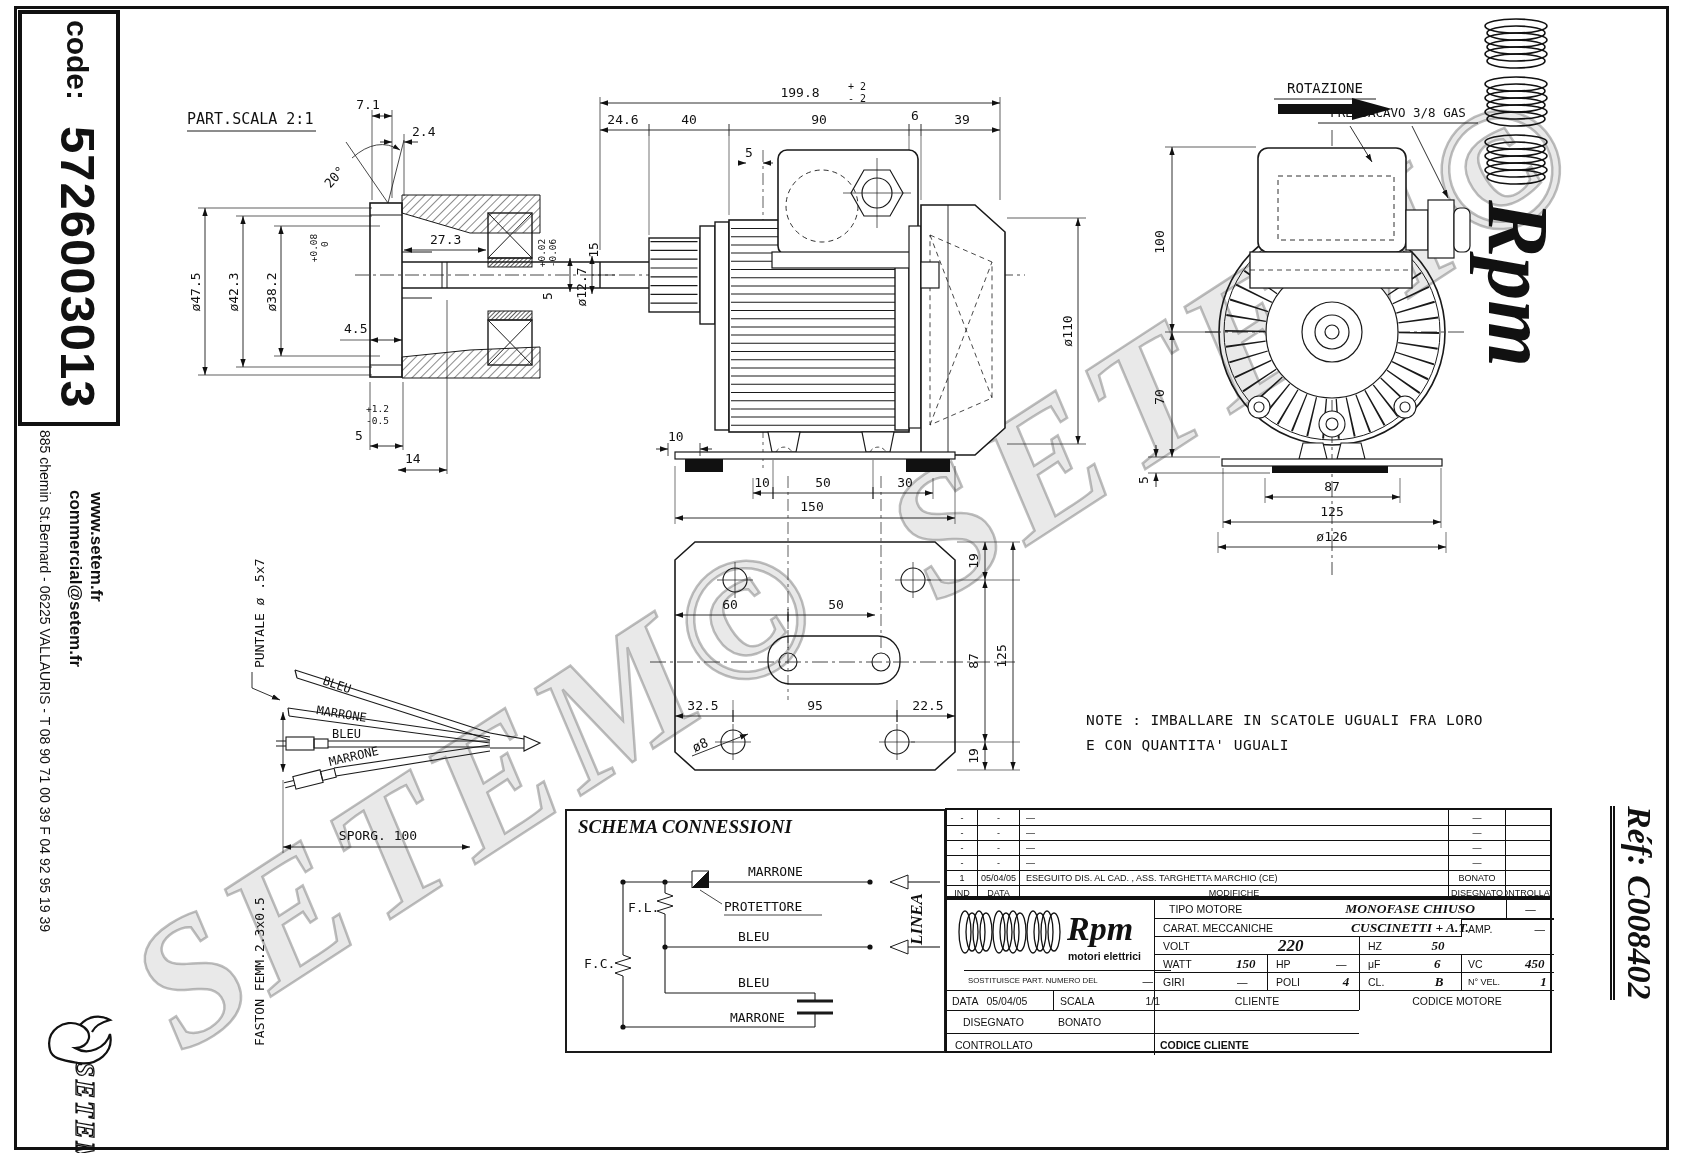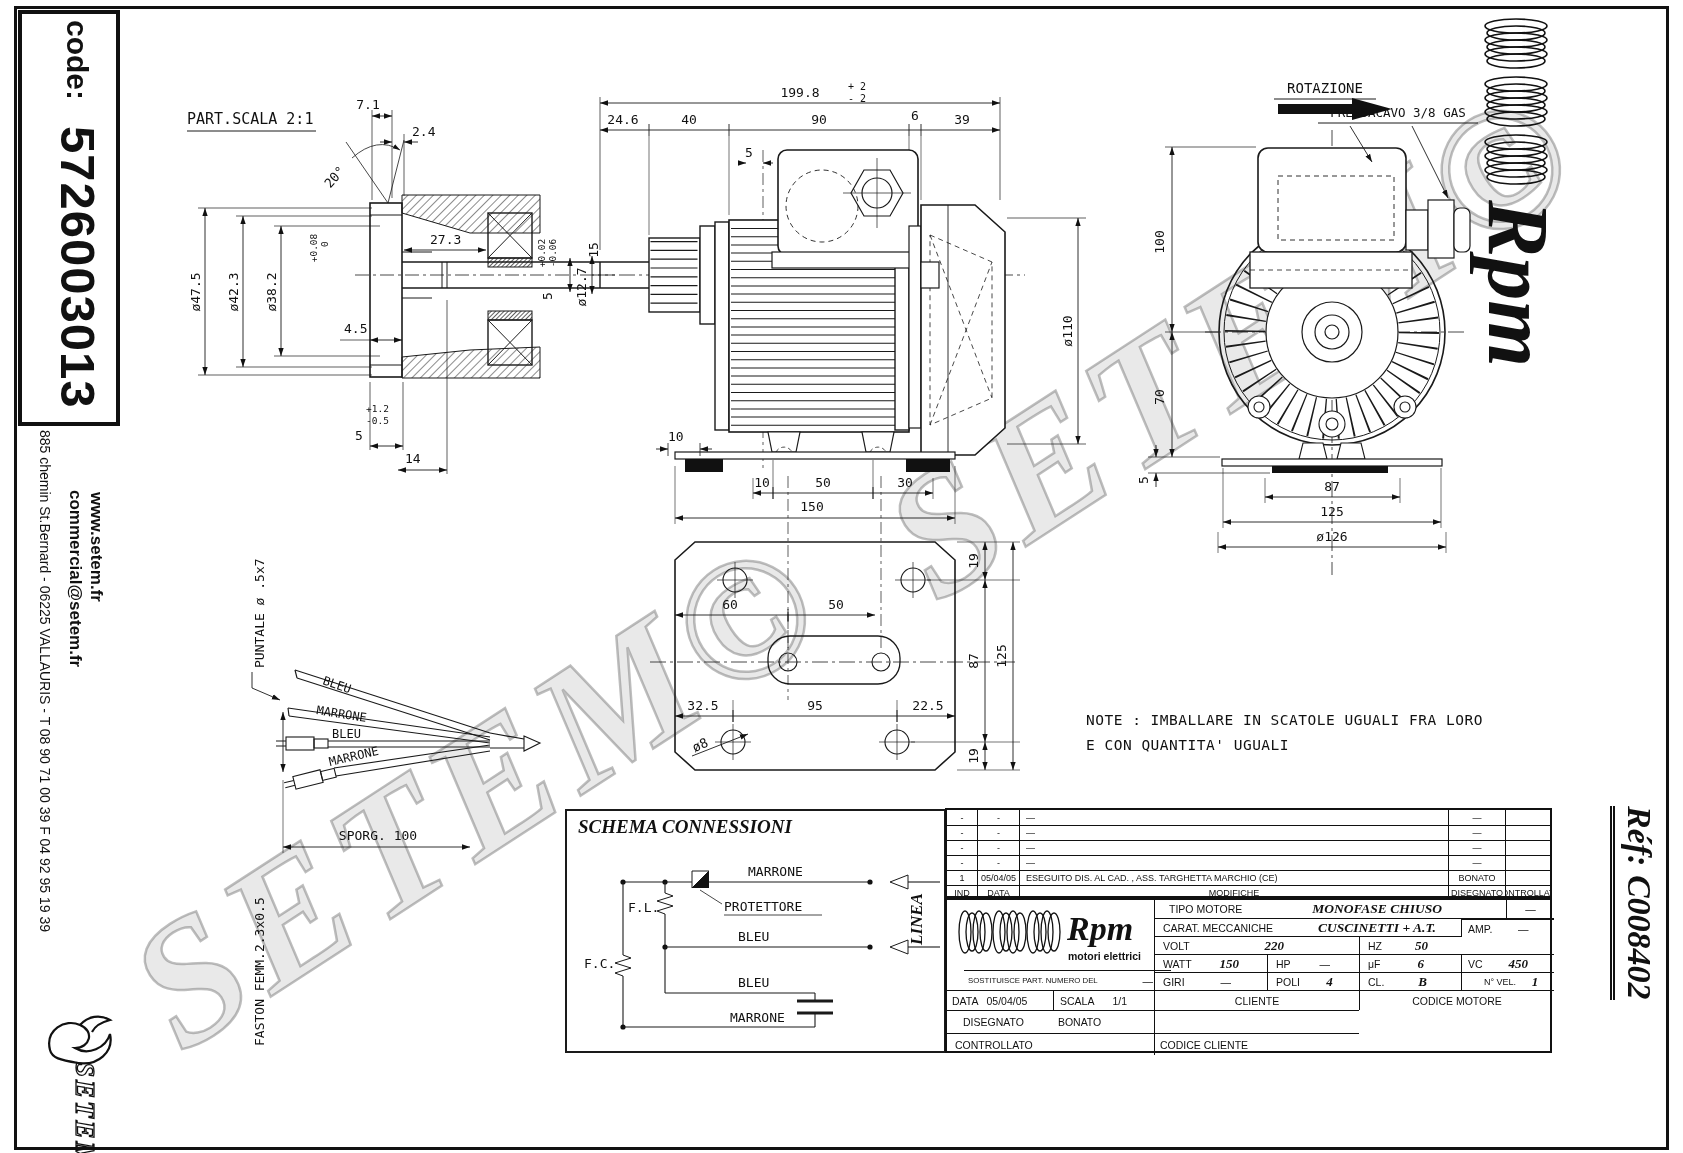--- a/index.html
+++ b/index.html
@@ -21,21 +21,21 @@
             box-sizing:border-box;font-family:"Liberation Sans",sans-serif;font-size:9px;}
   .revrow{display:flex;height:15px;box-sizing:border-box;border-top:1px solid #111;}
   .revrow:first-child{border-top:none;}
   .revcell{box-sizing:border-box;border-left:1px solid #111;display:flex;align-items:center;justify-content:center;overflow:hidden;white-space:nowrap;}
   .revcell:first-child{border-left:none;}
   .rc1{width:30px;} .rc2{width:42px;} .rc3{width:429px;} .rc4{width:57px;} .rc5{width:45px;}
   .left-align{justify-content:flex-start;padding-left:6px;}
   .tblock{position:absolute;left:945px;top:898px;width:607px;height:155px;border:2px solid #111;
           box-sizing:border-box;font-family:"Liberation Sans",sans-serif;font-size:10.5px;}
   .cell{position:absolute;box-sizing:border-box;}
-  .bl{border-left:1px solid #111;} .bt{border-top:1px solid #111;}
+  .bl{border-left:1px solid #111;gap:33px;} .bt{border-top:1px solid #111;}
   .iv{font-family:"Liberation Serif",serif;font-style:italic;font-weight:bold;}
   .lbl{white-space:nowrap;}
   svg text{fill:#111;}
 </style>
 </head>
 <body>
 
 <div id="sheet">
 
   <div class="border-frame"></div>
@@ -589,21 +589,21 @@
     </div>
     <div class="cell bl" style="left:559px;top:0;width:48px;height:18px;display:flex;align-items:center;justify-content:center;">
       <span>—</span>
     </div>
     <div class="cell bl bt" style="left:207px;top:18px;width:400px;height:18px;display:flex;align-items:center;">
       <span class="lbl" style="padding-left:8px;">CARAT. MECCANICHE</span>
       <span class="iv" style="font-size:13.5px;margin-left:45px;">CUSCINETTI + A.T.</span>
     </div>
     <div class="cell bl bt" style="left:207px;top:36px;width:205px;height:18px;display:flex;align-items:center;">
       <span class="lbl" style="padding-left:8px;">VOLT</span>
-      <span class="iv" style="font-size:13px;margin:0 auto;">220</span>
+      <span class="iv" style="font-size:17px;margin:0 auto;">220</span>
     </div>
     <div class="cell bl bt" style="left:412px;top:36px;width:102px;height:18px;display:flex;align-items:center;">
       <span class="lbl" style="padding-left:8px;">HZ</span>
       <span class="iv" style="font-size:13px;margin:0 auto;">50</span>
     </div>
     <div class="cell bl bt" style="left:514px;top:19px;width:93px;height:18px;display:flex;align-items:center;">
       <span class="lbl" style="padding-left:6px;">AMP.</span>
       <span style="margin:0 auto;">—</span>
     </div>
     <div class="cell bl bt" style="left:207px;top:54px;width:113px;height:18px;display:flex;align-items:center;">
@@ -628,28 +628,28 @@
     </div>
     <div class="cell bl bt" style="left:320px;top:72px;width:92px;height:18px;display:flex;align-items:center;">
       <span class="lbl" style="padding-left:8px;">POLI</span>
       <span class="iv" style="font-size:13px;margin:0 auto;">4</span>
     </div>
     <div class="cell bl bt" style="left:412px;top:72px;width:102px;height:18px;display:flex;align-items:center;">
       <span class="lbl" style="padding-left:8px;">CL.</span>
       <span class="iv" style="font-size:13px;margin:0 auto;">B</span>
     </div>
     <div class="cell bl bt" style="left:514px;top:72px;width:93px;height:18px;display:flex;align-items:center;">
-      <span class="lbl" style="padding-left:6px;font-size:9px;margin-left:16px;">N° VEL.</span>
+      <span class="lbl" style="padding-left:6px;font-size:9px;">N° VEL.</span>
       <span class="iv" style="font-size:13px;margin:0 auto;">1</span>
     </div>
     <div class="cell bl bt" style="left:207px;top:90px;width:205px;height:20px;display:flex;align-items:center;justify-content:center;">
       <span>CLIENTE</span>
     </div>
     <div class="cell bl bt" style="left:412px;top:90px;width:195px;height:20px;display:flex;align-items:center;justify-content:center;">
       <span>CODICE MOTORE</span>
     </div>
     <div class="cell bl bt" style="left:207px;top:110px;width:205px;height:23px;"></div>
-    <div class="cell bl bt" style="left:207px;top:133px;width:205px;height:22px;display:flex;align-items:center;">
+    <div class="cell bl bt" style="left:207px;top:133px;width:205px;height:22px;display:flex;align-items:center;font-weight:bold;">
       <span class="lbl" style="padding-left:5px;">CODICE CLIENTE</span>
     </div>
   </div>
 
 </div>
 
 </body></html>

